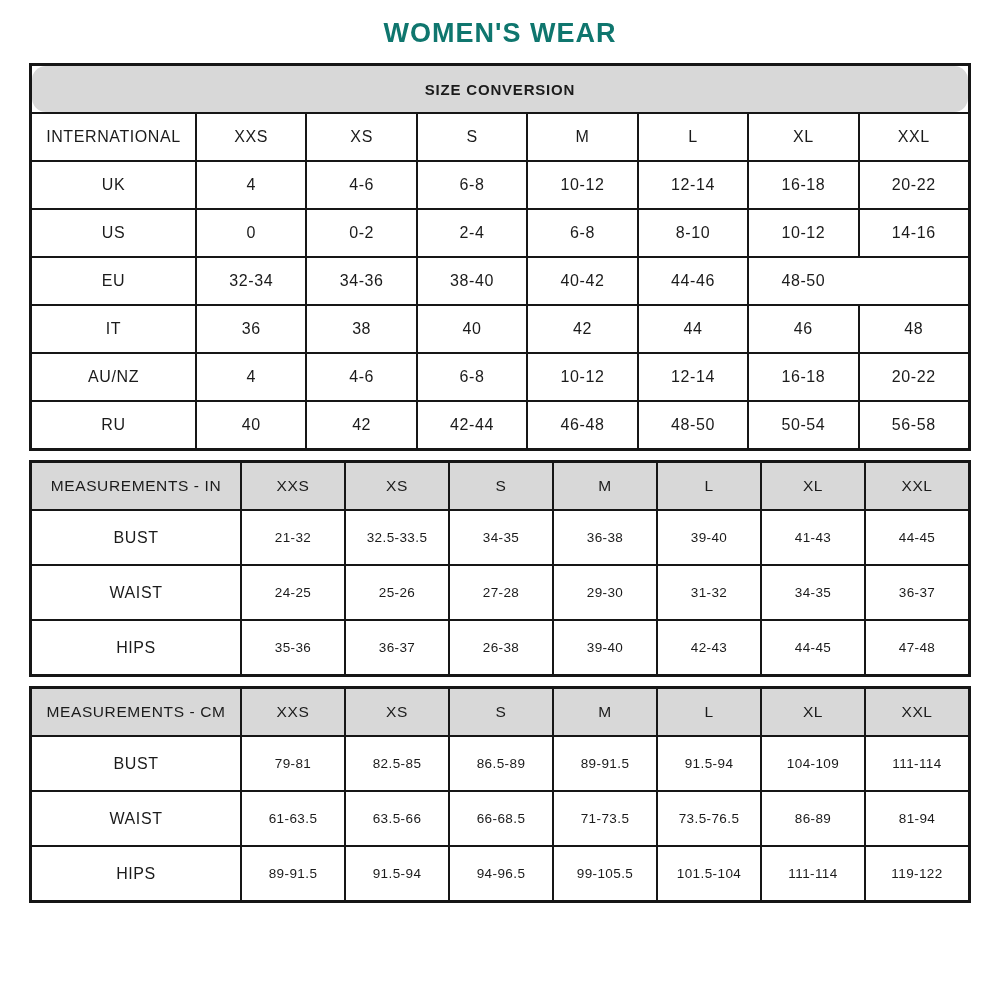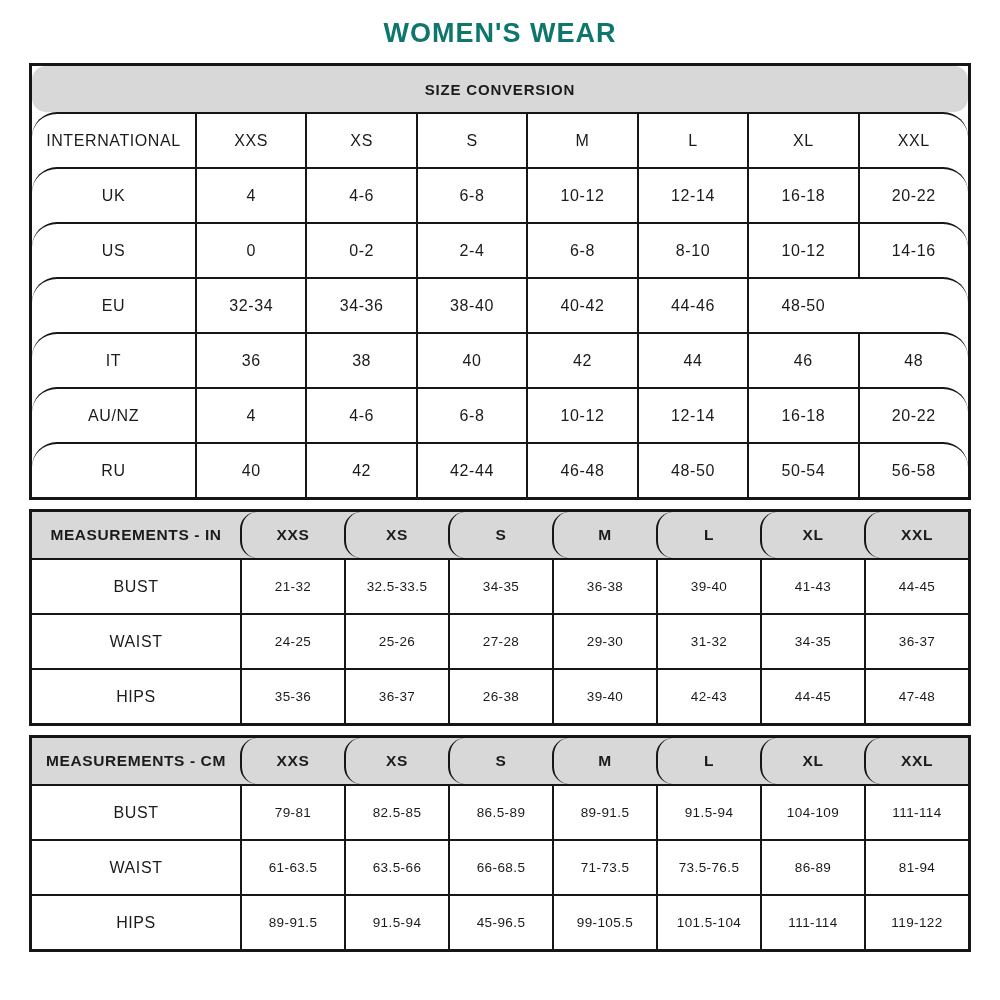--- a/index.html
+++ b/index.html
@@ -17,21 +17,21 @@
     letter-spacing: 1px;
     margin: 6px 0 14px 0;
     color: #0f766e;
   }
   .tbl {
     border: 3px solid #161616;
     background: #ffffff;
   }
   .tbl + .tbl { margin-top: 9px; }
   .row { display: grid; }
-  .conv .row { grid-template-columns: 163px repeat(7, 1fr); height: 55px; border-radius: 25px; }
+  .conv .row { grid-template-columns: 163px repeat(7, 1fr); height: 48px; }
   .meas .row { grid-template-columns: 208px repeat(7, 1fr); height: 55px; }
   .row + .row, .conv-header + .row { border-top: 2px solid #161616; }
   .cell {
     display: flex;
     align-items: center;
     justify-content: center;
     font-size: 16px;
     letter-spacing: 0.6px;
     white-space: nowrap;
   }
@@ -41,21 +41,21 @@
     background: #d8d8d8;
     display: flex;
     align-items: center;
     justify-content: center;
     font-size: 15px;
     font-weight: 700;
     letter-spacing: 0.8px;
     border-radius: 14px;
   }
   .meas .header-row { height: 46px; background: #d8d8d8; }
-  .meas .header-row .cell { font-weight: 700; font-size: 15.5px; border-radius: 17px; }
+  .meas .header-row .cell { font-weight: 400; font-size: 15.5px; }
   .meas .val { font-size: 13.5px; letter-spacing: 0.4px; }
   .meas .label { font-size: 16px; }
 </style>
 </head>
 <body>
 
 <div class="page">
 
   <h1 class="title">WOMEN'S WEAR</h1>
 
@@ -216,21 +216,21 @@
       <div class="cell val">71-73.5</div>
       <div class="cell val">73.5-76.5</div>
       <div class="cell val">86-89</div>
       <div class="cell val">81-94</div>
     </div>
 
     <div class="row">
       <div class="cell label">HIPS</div>
       <div class="cell val">89-91.5</div>
       <div class="cell val">91.5-94</div>
-      <div class="cell val">45-96.5</div>
+      <div class="cell val">94-96.5</div>
       <div class="cell val">99-105.5</div>
       <div class="cell val">101.5-104</div>
       <div class="cell val">111-114</div>
       <div class="cell val">119-122</div>
     </div>
   </section>
 
 </div>
 
 </body></html>

